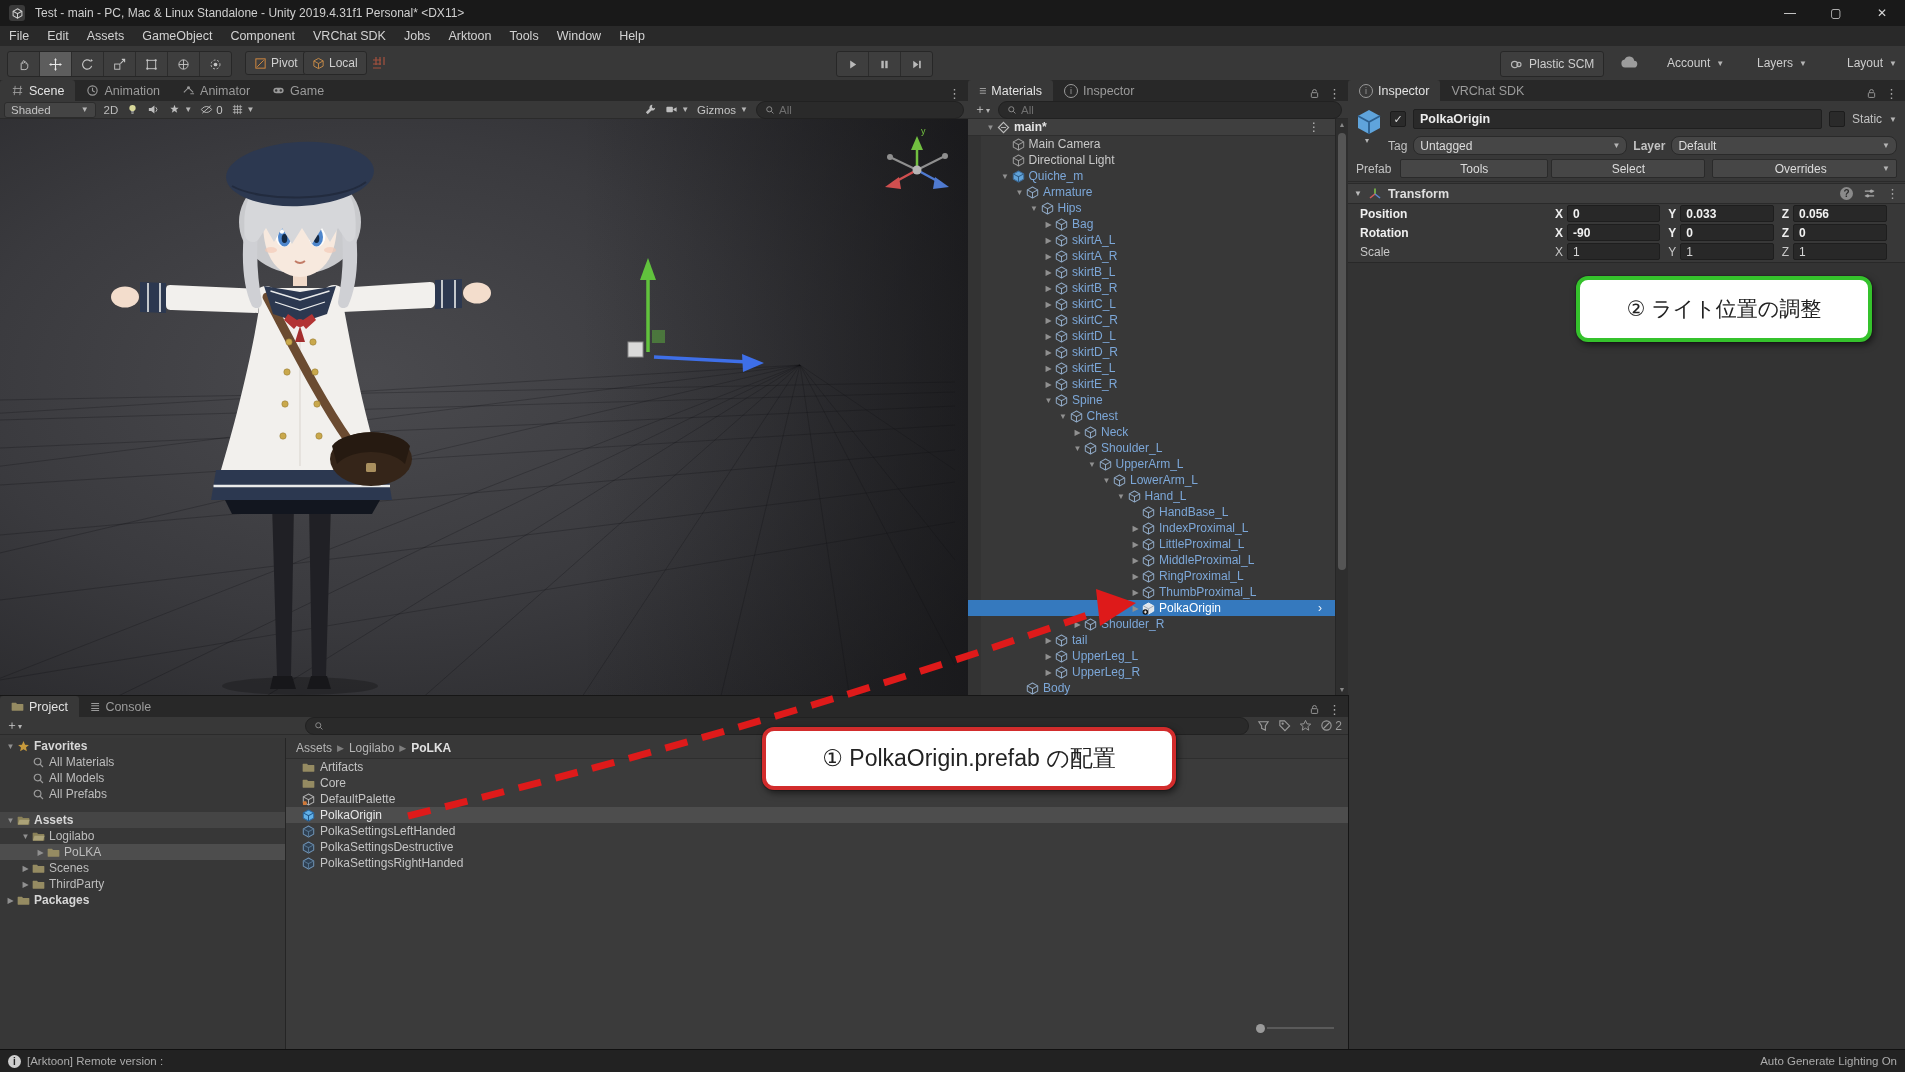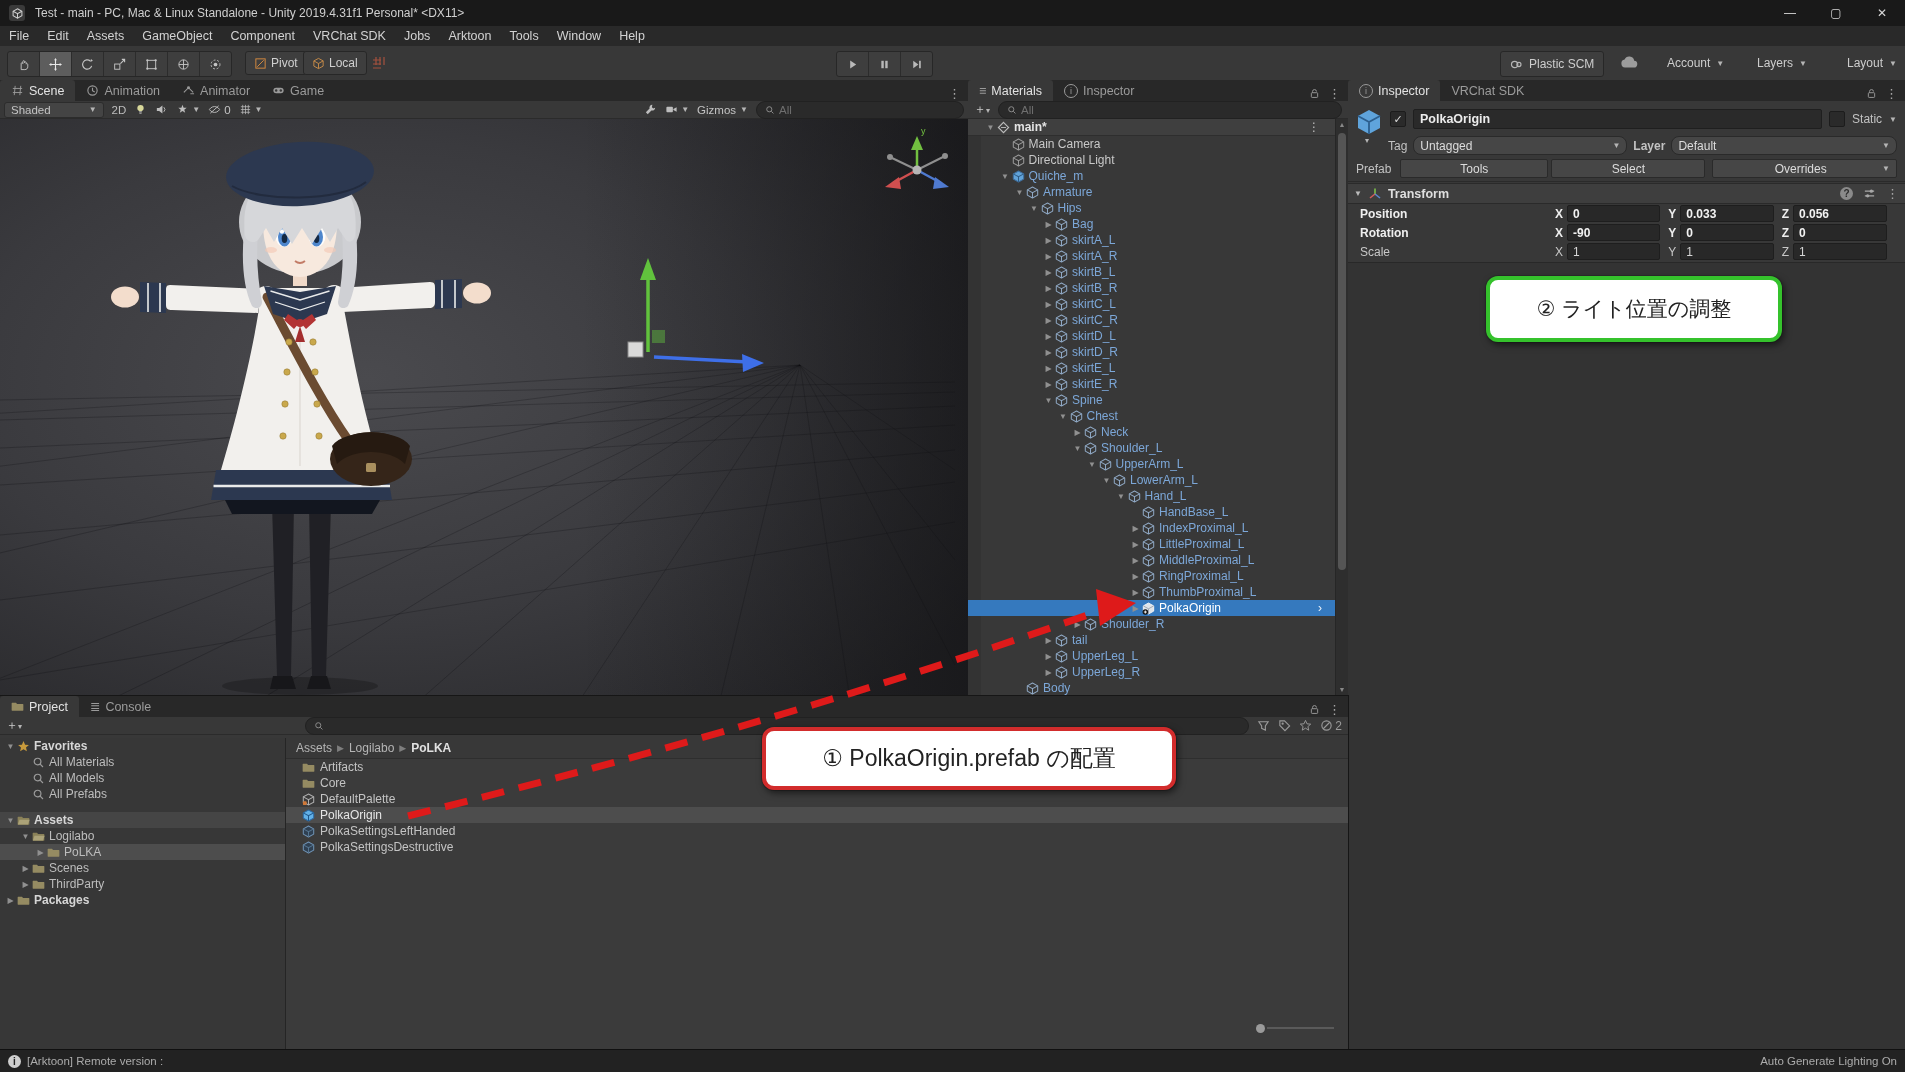--- a/index.html
+++ b/index.html
@@ -97,21 +97,21 @@
   .zoomslider .track{flex:1;height:2px;background:#5a5a5a;}
   .zoomslider .knob{width:9px;height:9px;border-radius:50%;background:#9a9a9a;margin-right:2px;}
   
   .statusbar{position:absolute;left:0;bottom:0;right:0;height:22px;background:#222;border-top:1px solid #101010;display:flex;align-items:center;padding:0 8px;color:#ababab;font-size:11.5px;}
   .statusbar .right{margin-left:auto;}
   .infoicon{width:13px;height:13px;border-radius:50%;background:#cfcfcf;color:#222;font-size:10px;font-weight:bold;display:inline-flex;align-items:center;justify-content:center;margin-right:6px;flex:none;}
   
   #arrowOverlay{position:absolute;left:0;top:0;width:1905px;height:1072px;pointer-events:none;z-index:40;}
   .anno{position:absolute;background:#fff;border-radius:12px;display:flex;align-items:center;justify-content:center;color:#222;z-index:50;box-shadow:2px 3px 7px rgba(0,0,0,.55), 0 0 0 1px rgba(40,40,40,.6);}
   #anno1{left:762px;top:727px;width:406px;height:55px;border:4px solid #d22c2c;font-size:23px;}
-  #anno2{left:1486px;top:276px;width:288px;height:58px;border:4px solid #35c22c;font-size:21px;}
+  #anno2{left:1576px;top:276px;width:288px;height:58px;border:4px solid #35c22c;font-size:21px;}
 </style>
 </head>
 <body>
 
 <div id="app">
 
   <div class="titlebar">
     <span class="appicon">
       <svg width="11" height="11" viewBox="0 0 12 12">
           <path d="M6 .8 10.8 3.5v5L6 11.2 1.2 8.5v-5Z" fill="none" stroke="#cfcfcf" stroke-width="1.1"></path>
@@ -280,21 +280,21 @@
             <circle cx="4.5" cy="7" r="1.3" fill="#383838"></circle>
             <circle cx="9.5" cy="7" r="1.3" fill="#383838"></circle>
           </svg>
           <span>Game</span>
         </span>
         <span class="striptools">
           <span class="kebab">⋮</span>
         </span>
       </div>
     <div class="ctrlbar">
-      <span style="display:flex;align-items:center;gap:38px;background:#444;border:1px solid #2c2c2c;border-radius:3px;height:14px;padding:0 6px;">
+      <span style="display:flex;align-items:center;gap:30px;background:#444;border:1px solid #2c2c2c;border-radius:3px;height:14px;padding:0 6px;">
         <span>Shaded</span>
           <span class="caret">▼</span>
       </span>
       <span style="color:#bdbdbd;">2D</span>
       <span>
           <svg class="tic" viewBox="0 0 14 14">
             <circle cx="7" cy="5.5" r="3.4" fill="#d8d89a"></circle>
             <path d="M5.5 9.5h3M5.8 11h2.4" stroke="#bdbdbd"></path>
           </svg>
         </span>
@@ -1191,20 +1191,29 @@
           </div>
           <div class="f-row">
             <span style="display:flex;">
               <svg class="tic" viewBox="0 0 14 14">
                 <path d="M7 1.1 12.6 4.2v5.6L7 12.9 1.4 9.8V4.2Z" fill="#2f4052" stroke="#6f93b5" stroke-width="1.1" stroke-linejoin="round"></path>
                 <path d="M1.4 4.2 7 7.3l5.6-3.1M7 7.3v5.6" fill="none" stroke="#55748f" stroke-width="1.1"></path>
               </svg>
             </span>
             <span>PolkaSettingsDestructive</span>
           </div>
+          <div class="f-row">
+            <span style="display:flex;">
+              <svg class="tic" viewBox="0 0 14 14">
+                <path d="M7 1.1 12.6 4.2v5.6L7 12.9 1.4 9.8V4.2Z" fill="#2f4052" stroke="#6f93b5" stroke-width="1.1" stroke-linejoin="round"></path>
+                <path d="M1.4 4.2 7 7.3l5.6-3.1M7 7.3v5.6" fill="none" stroke="#55748f" stroke-width="1.1"></path>
+              </svg>
+            </span>
+            <span>PolkaSettingsRightHanded</span>
+          </div>
         </div>
       <div class="zoomslider">
         <span class="knob"></span>
           <span class="track"></span>
       </div>
     </div>
   </div>
 
   <div class="statusbar">
     <span class="infoicon">i</span>

